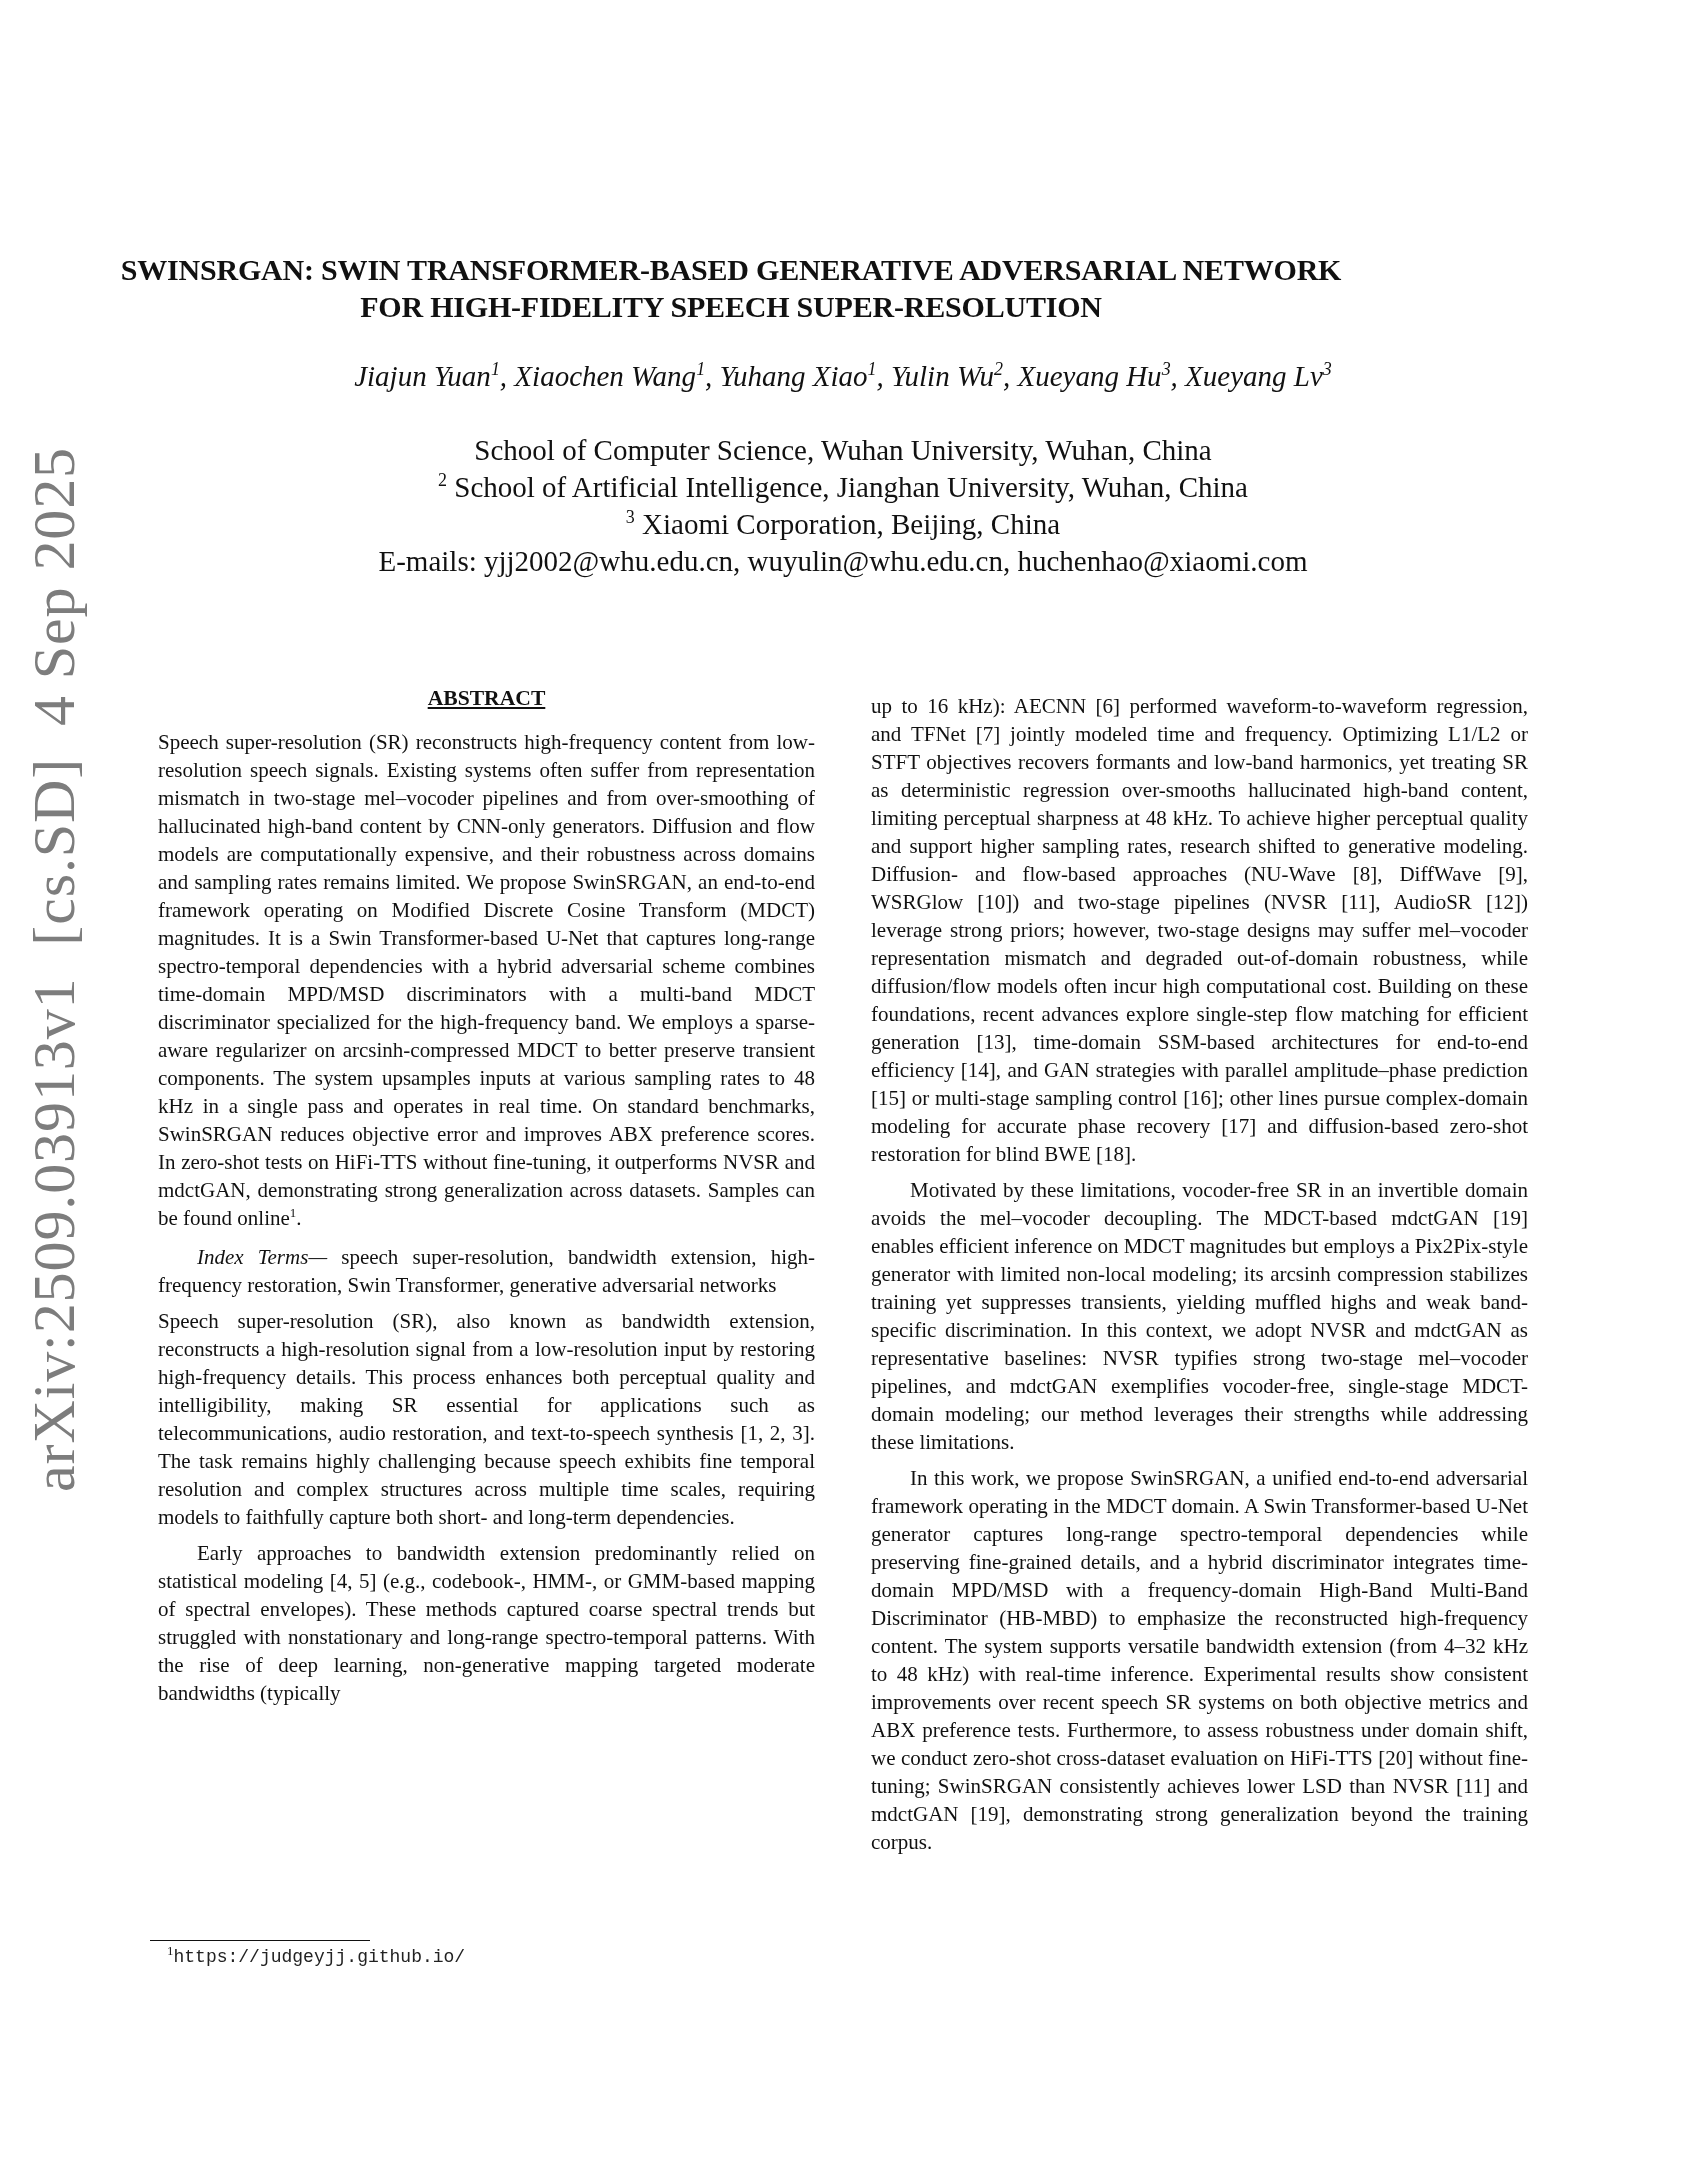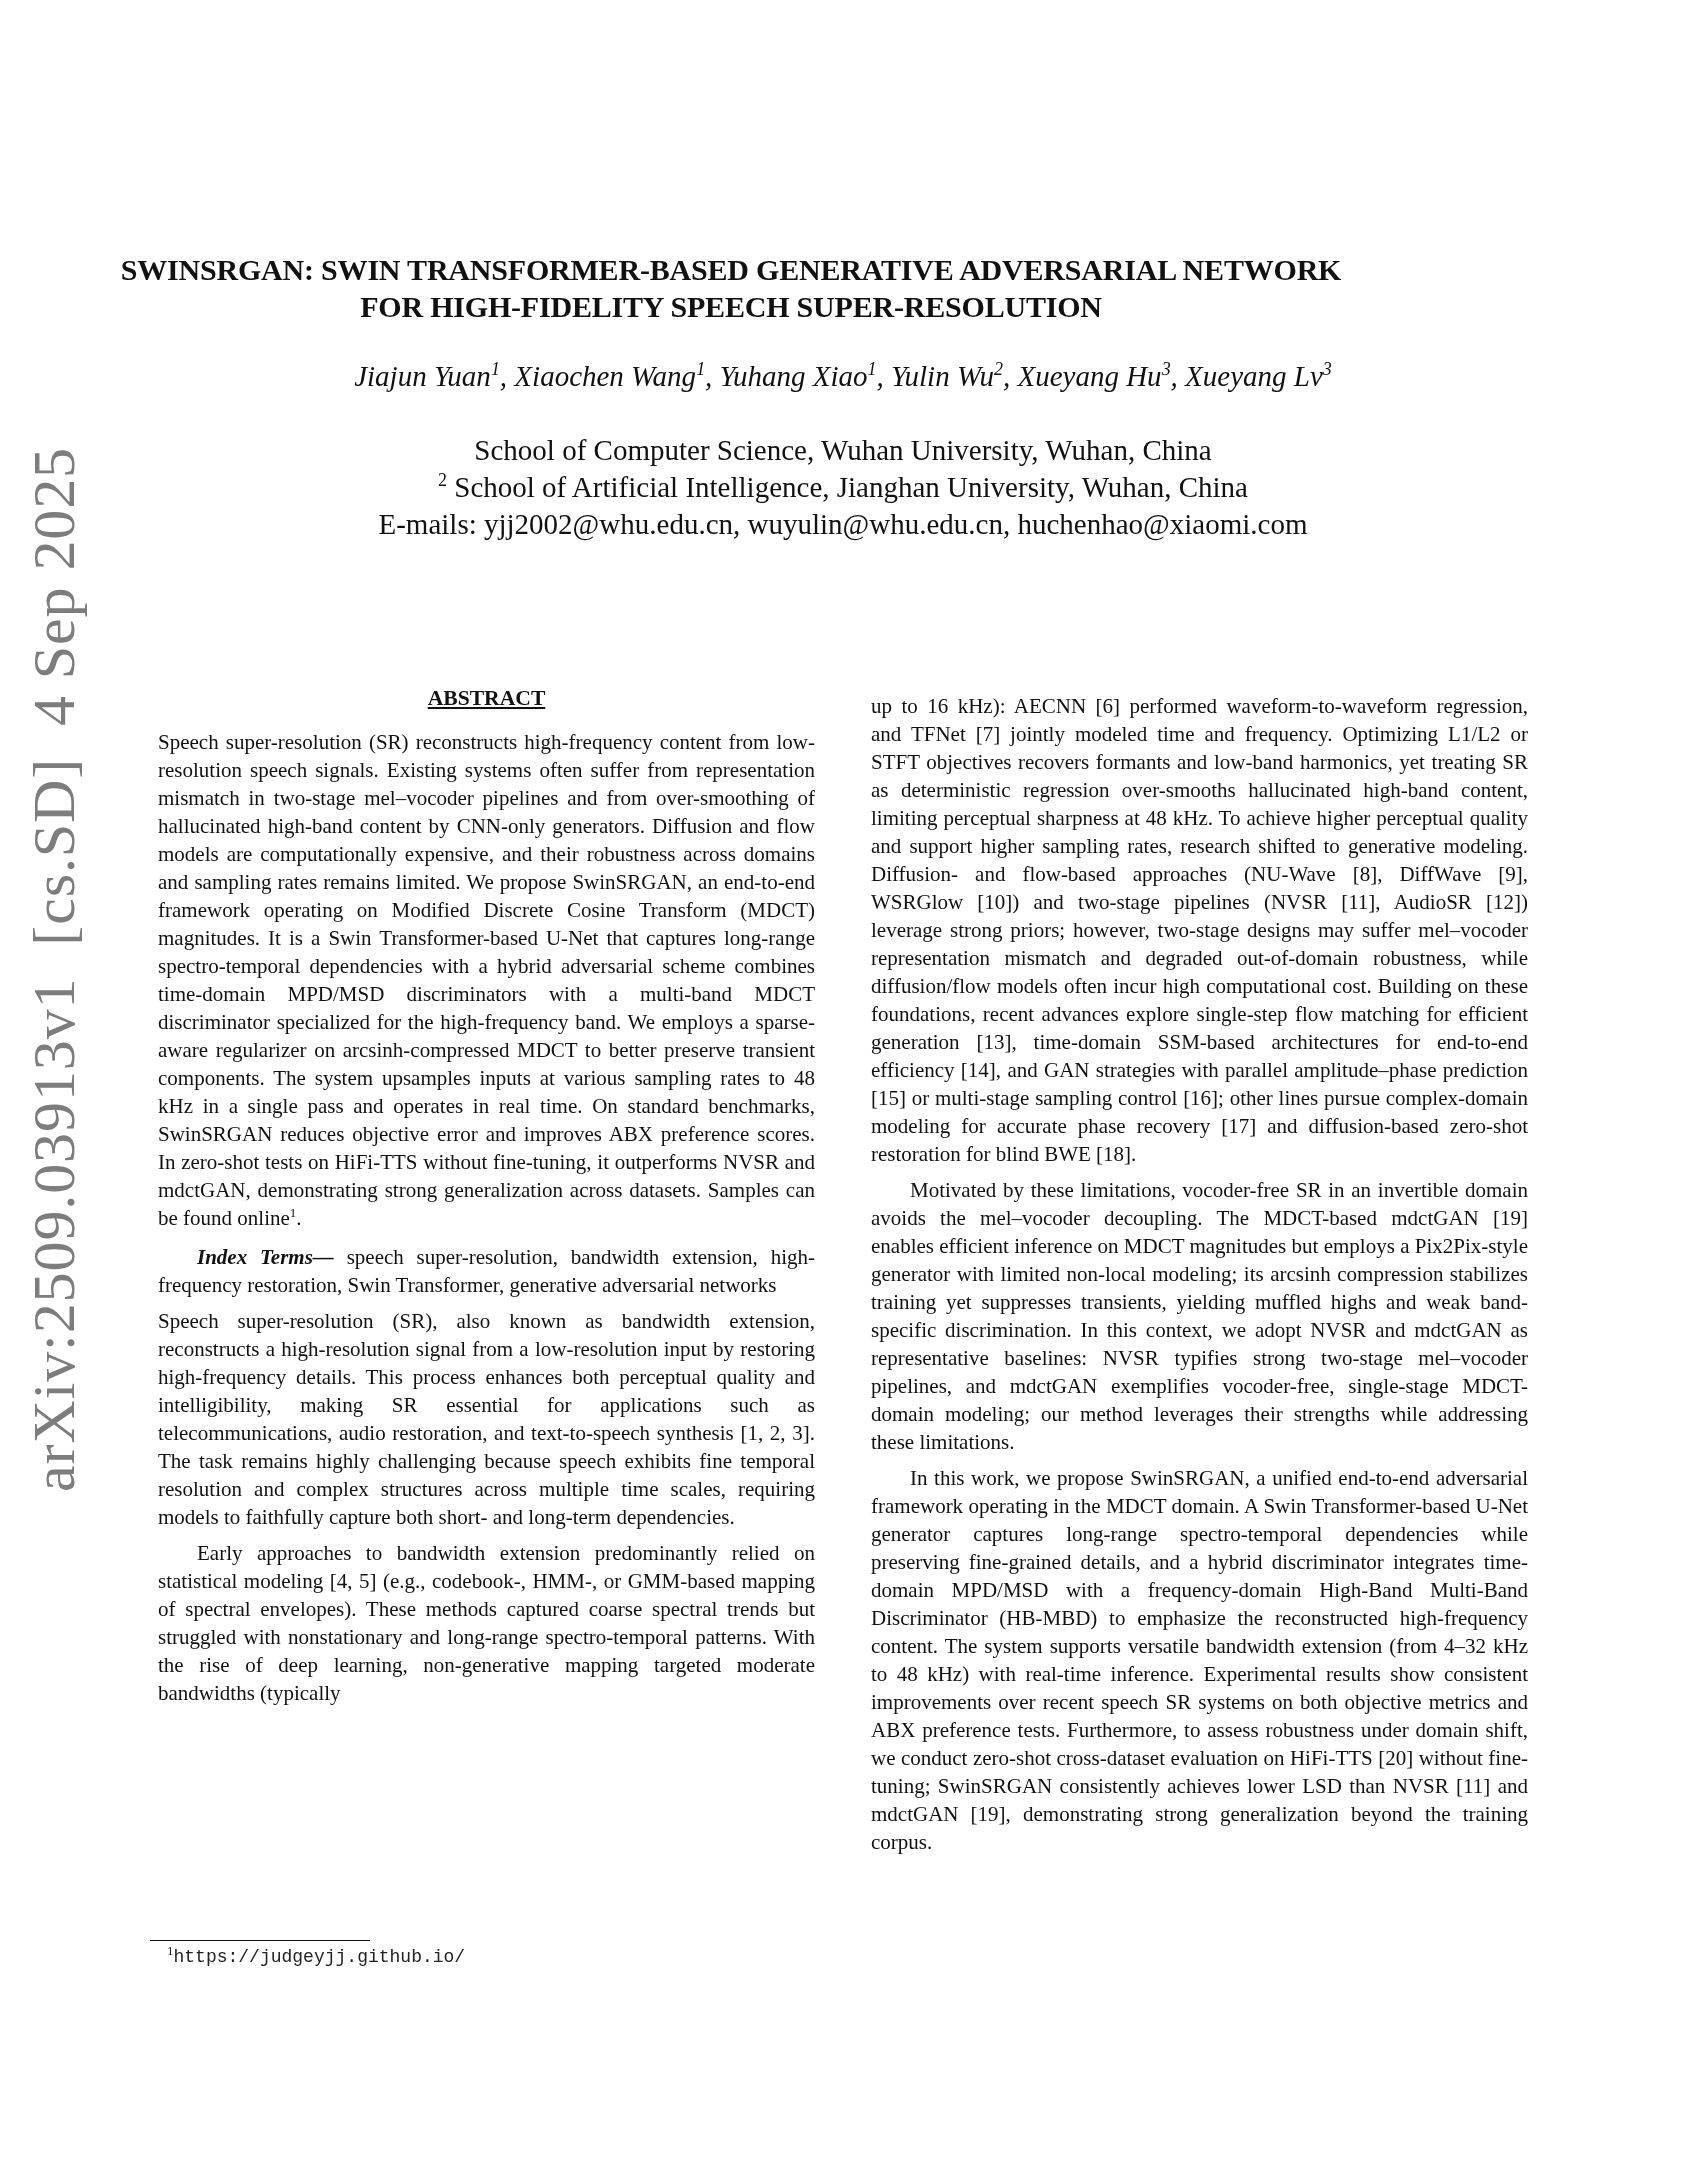--- a/index.html
+++ b/index.html
@@ -17,21 +17,21 @@
            line-height:60px; letter-spacing:0.9px; }
   .col { position:absolute; width:673px; font-size:21px; line-height:28px; text-align:justify; }
   .col-left { left:150px; top:685px; }
   .col-right { left:863px; top:684px; }
   .col p { margin:8px; text-indent:39px; }
   .col p.noindent { text-indent:0; }
   .sec-head { text-align:center; font-weight:bold; font-size:21.6px; margin:0; line-height:27.5px; }
   .abs-head { margin-bottom:15.6px;text-decoration:underline; }
   .index-terms { margin-top:11px !important; }
   .intro-head { margin-top:31px; margin-bottom:30px; }
-  .it-label { font-weight:bold; font-style:italic; }
+  .it-label { font-weight:normal; font-style:italic; }
   .fn-rule { position:absolute; left:150px; top:1940px; width:220px; border-top:1.4px solid #111; }
   .footnote { position:absolute; left:167px; top:1945px; font-family:"Liberation Mono", monospace;
               font-size:18px; line-height:24px; color:#222; }
   .footnote sup { font-family:"Liberation Serif", serif; font-size:13px; }
 </style>
 </head>
 <body>
 
 <div class="stamp">arXiv:2509.03913v1  [cs.SD]  4 Sep 2025</div>
 
@@ -45,20 +45,21 @@
   <span><span>Xiaochen Wang</span><sup>1</sup></span>,
   <span><span>Yuhang Xiao</span><sup>1</sup></span>,
   <span><span>Yulin Wu</span><sup>2</sup></span>,
   <span><span>Xueyang Hu</span><sup>3</sup></span>,
   <span><span>Xueyang Lv</span><sup>3</sup></span>
 </div>
 
 <div class="affils">
   <div>School of Computer Science, Wuhan University, Wuhan, China</div>
   <div><sup>2</sup> <span>School of Artificial Intelligence, Jianghan University, Wuhan, China</span></div>
+  <div><sup>3</sup> <span>Xiaomi Corporation, Beijing, China</span></div>
   <div>E-mails: yjj2002@whu.edu.cn, wuyulin@whu.edu.cn, huchenhao@xiaomi.com</div>
 </div>
 
 <div class="col col-left">
   <h2 class="sec-head abs-head">ABSTRACT</h2>
   <p class="noindent"><span>Speech super-resolution (SR) reconstructs high-frequency content from low-resolution speech signals. Existing systems often suffer from representation mismatch in two-stage mel–vocoder pipelines and from over-smoothing of hallucinated high-band content by CNN-only generators. Diffusion and flow models are computationally expensive, and their robustness across domains and sampling rates remains limited. We propose SwinSRGAN, an end-to-end framework operating on Modified Discrete Cosine Transform (MDCT) magnitudes. It is a Swin Transformer-based U-Net that captures long-range spectro-temporal dependencies with a hybrid adversarial scheme combines time-domain MPD/MSD discriminators with a multi-band MDCT discriminator specialized for the high-frequency band. We employs a sparse-aware regularizer on arcsinh-compressed MDCT to better preserve transient components. The system upsamples inputs at various sampling rates to 48 kHz in a single pass and operates in real time. On standard benchmarks, SwinSRGAN reduces objective error and improves ABX preference scores. In zero-shot tests on HiFi-TTS without fine-tuning, it outperforms NVSR and mdctGAN, demonstrating strong generalization across datasets. Samples can be found online</span><sup>1</sup><span>.</span></p>
   <p class="index-terms"><span class="it-label">Index Terms—</span><span> speech super-resolution, bandwidth extension, high-frequency restoration, Swin Transformer, generative adversarial networks</span></p>
   <p class="noindent">Speech super-resolution (SR), also known as bandwidth extension, reconstructs a high-resolution signal from a low-resolution input by restoring high-frequency details. This process enhances both perceptual quality and intelligibility, making SR essential for applications such as telecommunications, audio restoration, and text-to-speech synthesis [1, 2, 3]. The task remains highly challenging because speech exhibits fine temporal resolution and complex structures across multiple time scales, requiring models to faithfully capture both short- and long-term dependencies.</p>
   <p>Early approaches to bandwidth extension predominantly relied on statistical modeling [4, 5] (e.g., codebook-, HMM-, or GMM-based mapping of spectral envelopes). These methods captured coarse spectral trends but struggled with nonstationary and long-range spectro-temporal patterns. With the rise of deep learning, non-generative mapping targeted moderate bandwidths (typically</p>
 </div>

